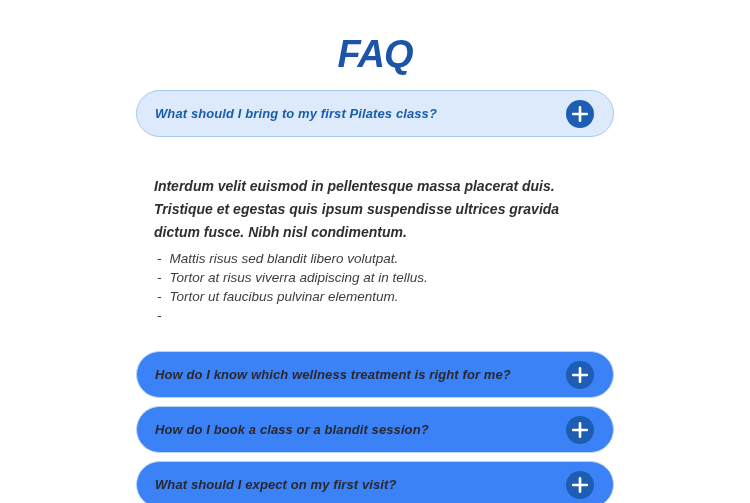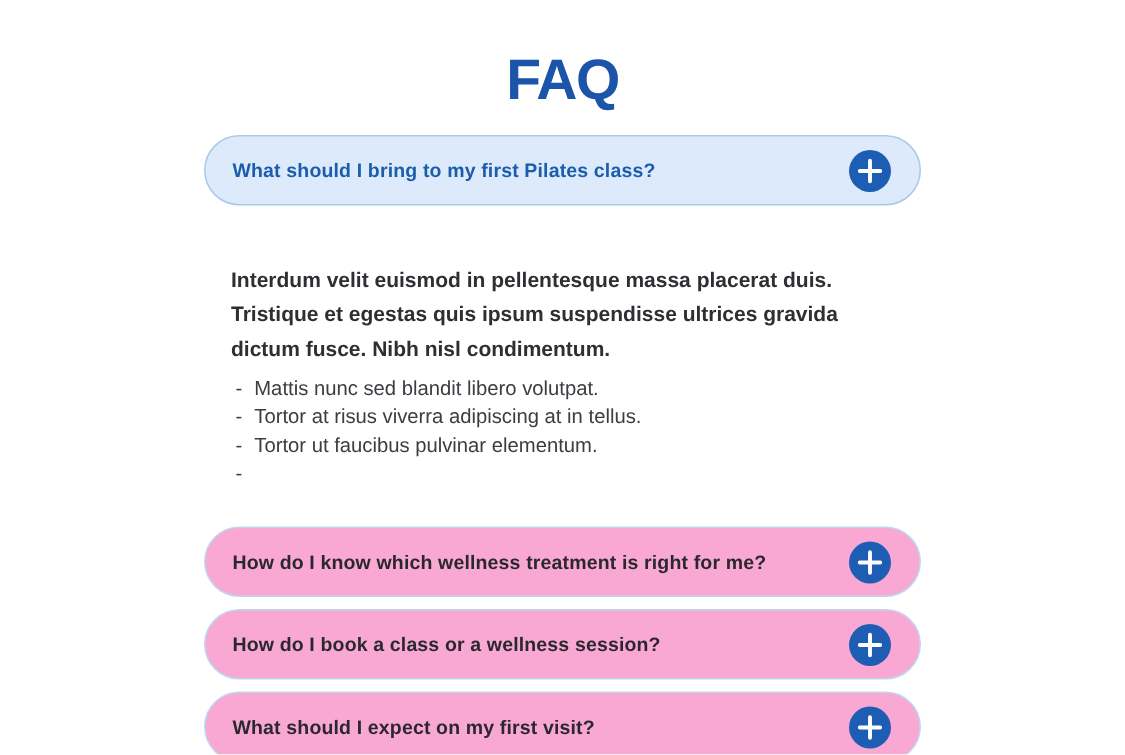--- a/index.html
+++ b/index.html
@@ -3,40 +3,41 @@
 <meta charset="utf-8">
 <style>
   html, body { margin: 0; padding: 0; background: #ffffff; }
   .canvas {
     position: relative;
     width: 750px;
     height: 503px;
     background: #ffffff;
     font-family: "Liberation Sans", "DejaVu Sans", sans-serif;
     overflow: hidden;
+    font-style: italic;
   }
   .title {
     margin: 30px 0 0 0;
     text-align: center;
     font-size: 38px;
     line-height: 48px;
     font-weight: 700;
     letter-spacing: -1px;
     color: var(--title-blue, #1b54a8);
   }
   .stack {
     width: 478px;
     margin: 12px auto 0 auto;
   }
   .pill {
     box-sizing: border-box;
     height: 47px;
     border: 1px solid var(--pill-border, #bdd7ef);
     border-radius: 24px;
-    background: #f9a8d4;
+    background: #3b82f6;
     display: flex;
     align-items: center;
     padding: 0 10px 0 18px;
     cursor: pointer;
   }
   .pill + .pill { margin-top: 8px; }
   .pill.expanded {
     background: var(--expanded-bg, #ddeafb);
     border-color: var(--expanded-border, #a9c9e9);
     gap: 17px;
@@ -107,21 +108,21 @@
           </svg>
         </span>
       </span>
     </div>
 
     <div class="answer">
       <p class="para">Interdum velit euismod in pellentesque massa placerat duis. Tristique et egestas quis ipsum suspendisse ultrices gravida dictum fusce. Nibh nisl condimentum.</p>
       <ul class="bullets">
         <li class="bullet">
           <span class="dash">-</span>
-          <span>Mattis nunc sed blandit libero volutpat.</span>
+          <span>Mattis risus sed blandit libero volutpat.</span>
         </li>
         <li class="bullet">
           <span class="dash">-</span>
           <span>Tortor at risus viverra adipiscing at in tellus.</span>
         </li>
         <li class="bullet">
           <span class="dash">-</span>
           <span>Tortor ut faucibus pulvinar elementum.</span>
         </li>
         <li class="bullet">
@@ -135,21 +136,21 @@
       <span class="plus">
         <span>
           <svg width="28" height="28" viewBox="0 0 28 28">
             <path d="M14 7.2 V20.8 M7.2 14 H20.8" stroke="currentColor" stroke-width="2.6" stroke-linecap="round" fill="none"></path>
           </svg>
         </span>
       </span>
     </div>
 
     <div class="pill">
-      <span class="q">How do I book a class or a wellness session?</span>
+      <span class="q">How do I book a class or a blandit session?</span>
       <span class="plus">
         <span>
           <svg width="28" height="28" viewBox="0 0 28 28">
             <path d="M14 7.2 V20.8 M7.2 14 H20.8" stroke="currentColor" stroke-width="2.6" stroke-linecap="round" fill="none"></path>
           </svg>
         </span>
       </span>
     </div>
 
     <div class="pill">

